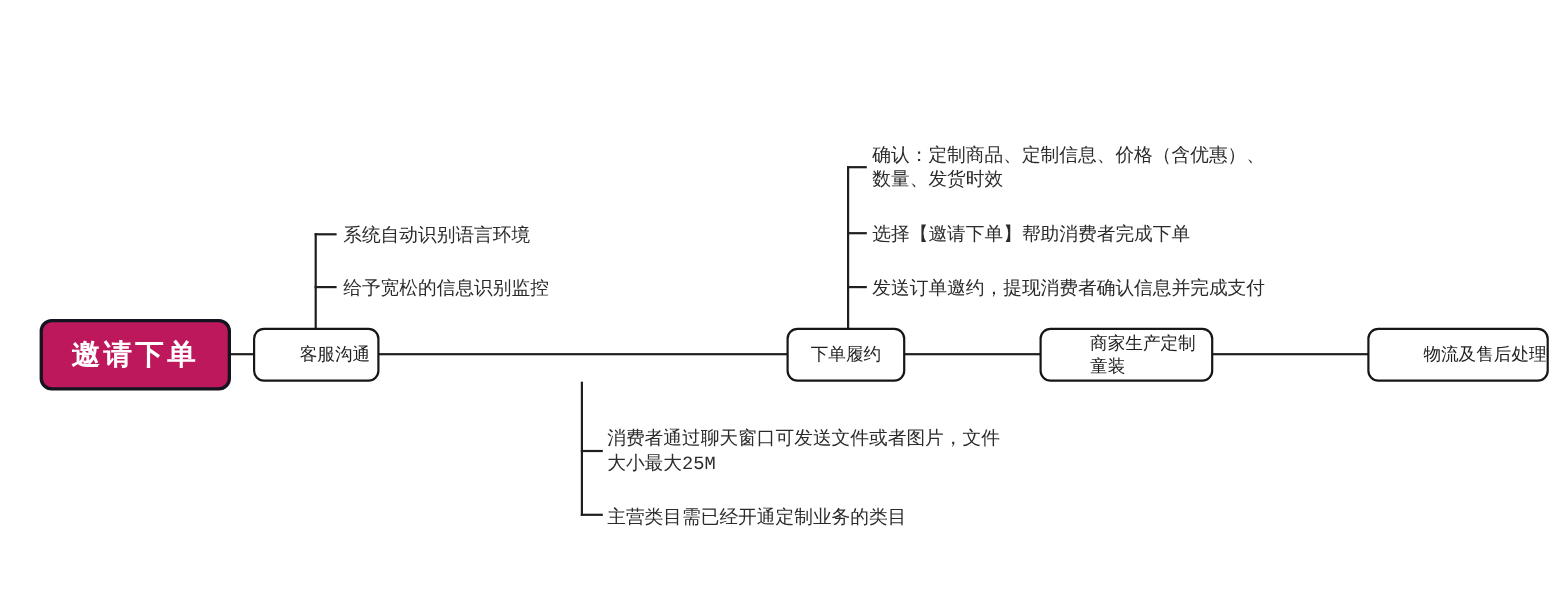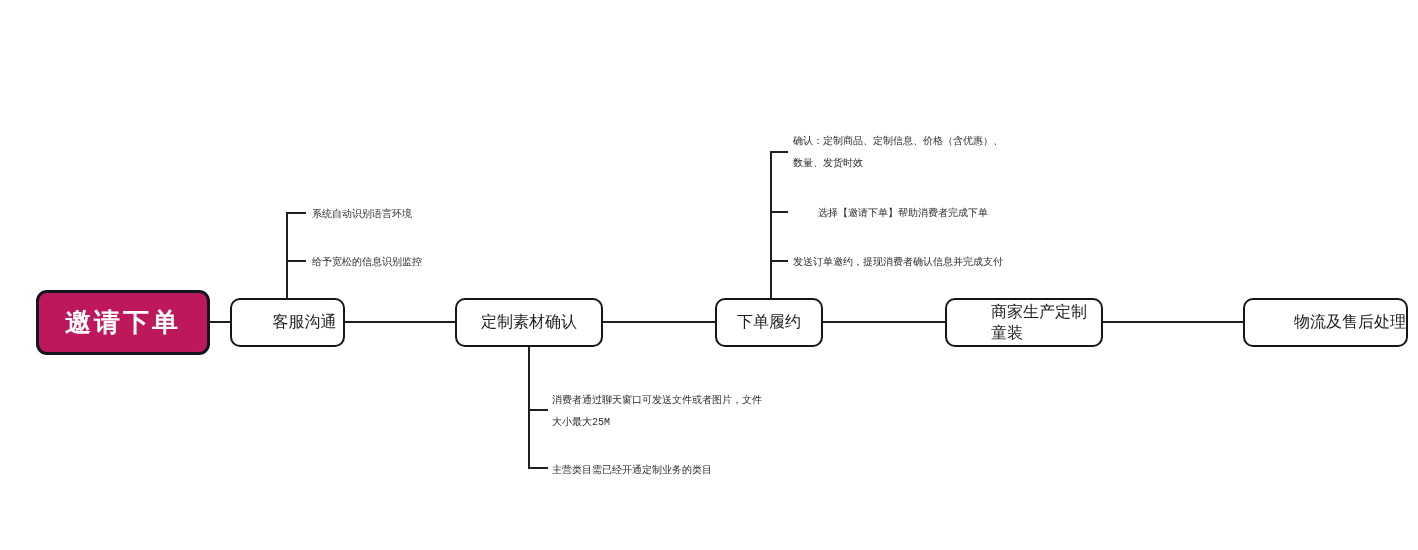--- a/index.html
+++ b/index.html
@@ -63,21 +63,21 @@
     align-items: center;
     justify-content: center;
     color: #ffffff;
     font-size: 26px;
     font-weight: bold;
     letter-spacing: 3px;
     z-index: 2;
   }
   .note {
     position: absolute;
-    font-size: 10px;
+    font-size: 17px;
     line-height: 22px;
     color: #2b2b2b;
     white-space: pre-line;
     transform: translateY(-50%);
     z-index: 1;
   }
 </style>
 </head>
 <body>
 
@@ -98,38 +98,35 @@
   <div class="tick" style="left:528px; top:409px; width:20px;"></div>
   <div class="tick" style="left:528px; top:467px; width:20px;"></div>
 
   <div class="root-node">
     <span>邀请下单</span>
   </div>
 
   <div class="node" style="left:230px; width:115px;padding-left:34px;">
     <span>客服沟通</span>
   </div>
-  <div class="node" style="left:455px; width:148px;">
-    <span>定制素材确认</span>
-  </div>
   <div class="node" style="left:715px; width:108px;">
     <span>下单履约</span>
   </div>
   <div class="node" style="left:945px; width:158px;padding-left:44px;">
     <span>商家生产定制童装</span>
   </div>
   <div class="node" style="left:1243px; width:165px;justify-content:flex-end;">
     <span>物流及售后处理</span>
   </div>
 
   <div class="note" style="left:312px; top:214px;">系统自动识别语言环境</div>
   <div class="note" style="left:312px; top:262px;">给予宽松的信息识别监控</div>
 
   <div class="note" style="left:793px; top:152px;">确认：定制商品、定制信息、价格（含优惠）、
 数量、发货时效</div>
-  <div class="note" style="left:818px; top:213px;">选择【邀请下单】帮助消费者完成下单</div>
+  <div class="note" style="left:793px; top:213px;">选择【邀请下单】帮助消费者完成下单</div>
   <div class="note" style="left:793px; top:262px;">发送订单邀约，提现消费者确认信息并完成支付</div>
 
   <div class="note" style="left:552px; top:412px;font-family:Liberation Mono, monospace;">消费者通过聊天窗口可发送文件或者图片，文件
 大小最大25M</div>
   <div class="note" style="left:552px; top:470px;">主营类目需已经开通定制业务的类目</div>
 
 </div>
 
 </body></html>

